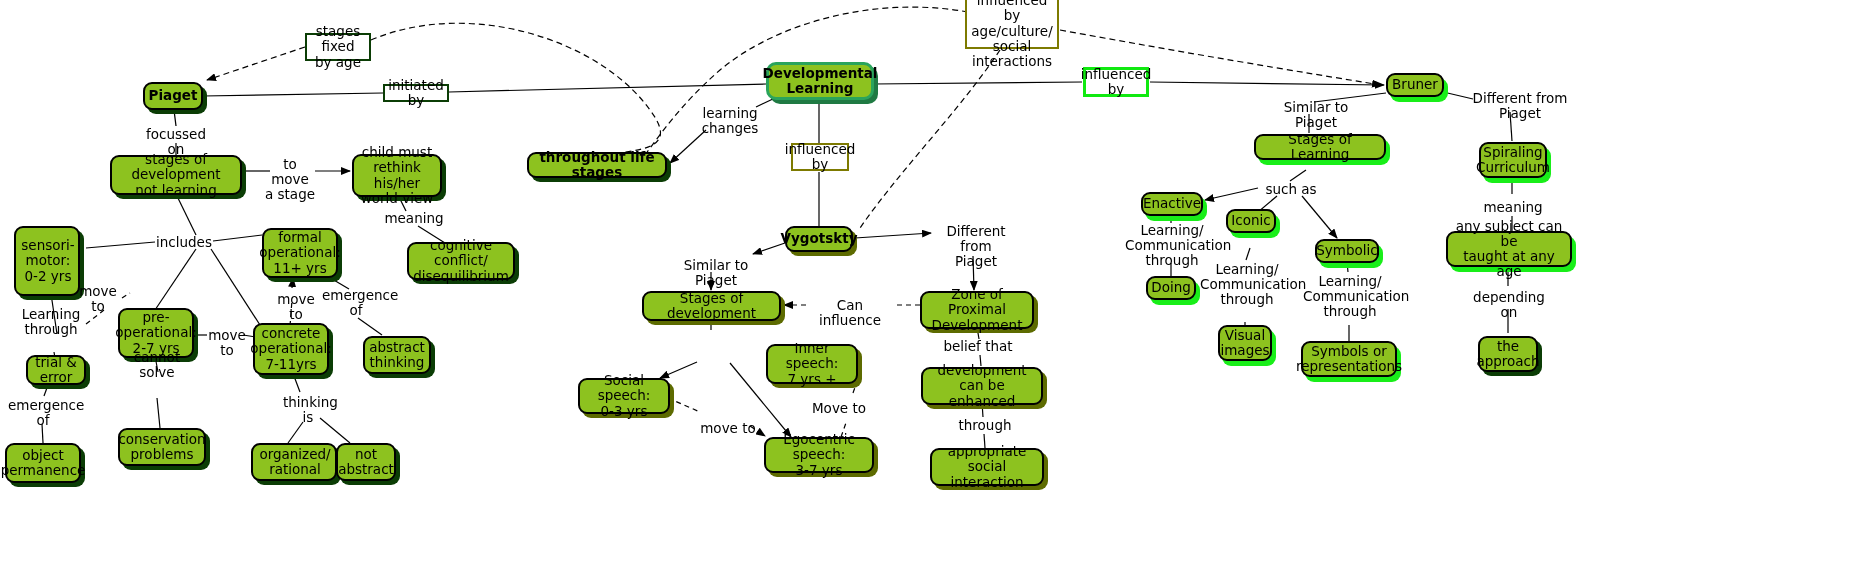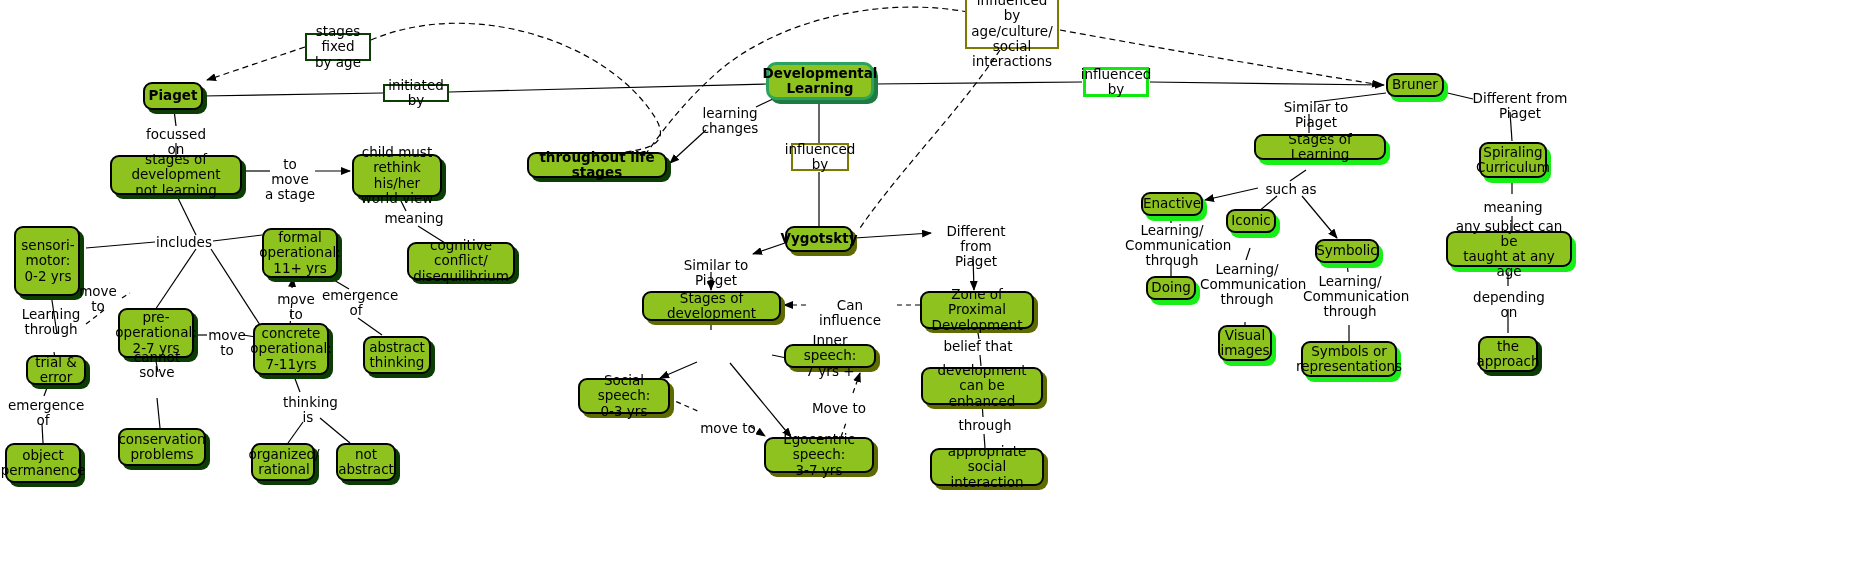--- a/index.html
+++ b/index.html
@@ -297,21 +297,21 @@
 
   <div class="lbl" style="left:322px;top:288px;width:68px;">emergence
 of</div>
 
   <div class="node sh-dark" style="left:363px;top:336px;width:68px;height:38px;">abstract
 thinking</div>
 
   <div class="lbl" style="left:283px;top:395px;width:50px;">thinking
 is</div>
 
-  <div class="node sh-dark" style="left:251px;top:443px;width:64px;height:38px;padding-left:8px;">organized/
+  <div class="node sh-dark" style="left:251px;top:443px;width:86px;height:38px;padding-left:8px;">organized/
 rational</div>
 
   <div class="node sh-dark" style="left:336px;top:443px;width:60px;height:38px;">not
 abstract</div>
 
   <div class="node sh-dark bold" style="left:527px;top:152px;width:140px;height:26px;">throughout life stages</div>
 
   <div class="lbl" style="left:700px;top:106px;width:60px;">learning
 changes</div>
 
@@ -350,21 +350,21 @@
 
   <div class="lbl" style="left:950px;top:418px;width:70px;">through</div>
 
   <div class="node sh-olive" style="left:930px;top:448px;width:114px;height:38px;">appropriate social
 interaction</div>
 
 
   <div class="node sh-olive" style="left:578px;top:378px;width:92px;height:36px;">Social speech:
 0-3 yrs</div>
 
-  <div class="node sh-olive" style="left:784px;top:344px;width:92px;height:24px;">Inner speech:
+  <div class="node sh-olive" style="left:766px;top:344px;width:92px;height:40px;">Inner speech:
 7 yrs +</div>
 
   <div class="lbl" style="left:697px;top:421px;width:62px;">move to</div>
 
   <div class="node sh-olive" style="left:764px;top:437px;width:110px;height:36px;">Egocentric speech:
 3-7 yrs</div>
 
   <div class="lbl" style="left:810px;top:401px;width:58px;">Move to</div>
 
   <div class="node sh-neon" style="left:1386px;top:73px;width:58px;height:24px;">Bruner</div>

